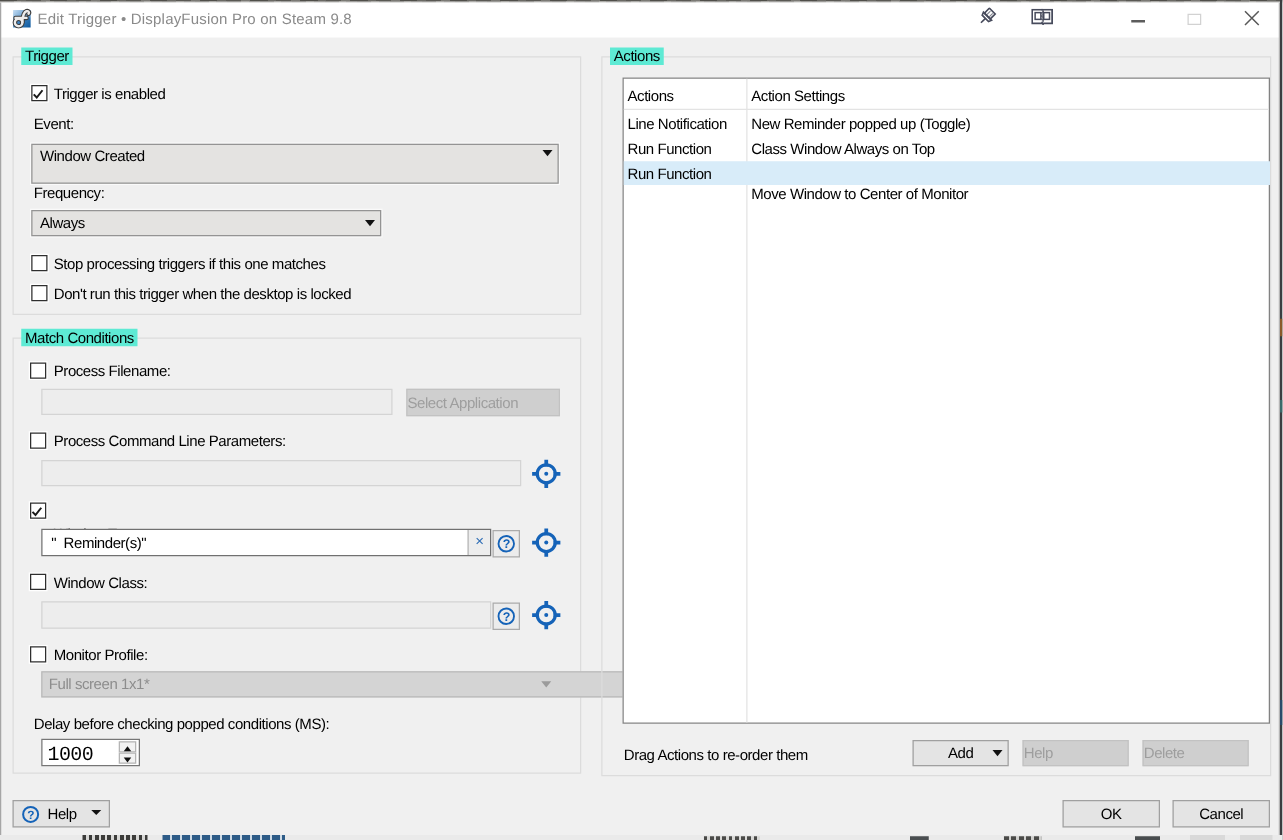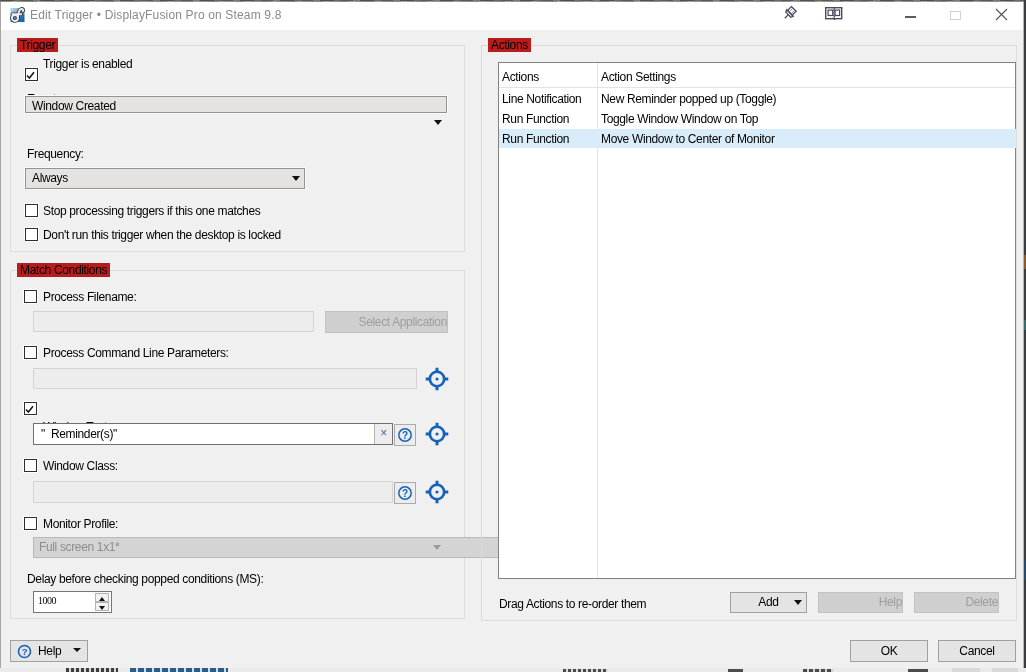--- a/index.html
+++ b/index.html
@@ -1,28 +1,28 @@
 <!DOCTYPE html>
 <html><head><meta charset="utf-8"><style>
 *{margin:0;padding:0;box-sizing:border-box}
 html,body{width:1026px;height:672px;overflow:hidden}
 body{position:relative;background:#f0f0f0;font-family:"Liberation Sans",sans-serif;font-size:12px;color:#000;letter-spacing:-0.35px}
 .abs{position:absolute}
 .grp{position:absolute;border:1px solid #dcdcdc}
-.grp>span{position:absolute;top:-8px;left:6px;background:#b91c1c;padding:0 3px;line-height:14px}
+.grp>span{position:absolute;top:-8px;left:6px;background:#5eead4;padding:0 3px;line-height:14px}
 .cb{position:absolute;width:13px;height:13px;background:#fff;border:1.5px solid #2e2e2e;box-shadow:0 0 0 1px #fff}
 .lbl{position:absolute;line-height:13px;white-space:nowrap}
 .inp{position:absolute;background:#ededed;border:1px solid #d4d4d4}
 .einp{position:absolute;background:#fff;border:1px solid #707070}
 .combo{position:absolute;background:#e4e3e1;border:1px solid #949494;box-shadow:0 0 0 1px #fafafa}
 .combo>span{position:absolute;left:6px;top:3px;line-height:13px}
 .arr{position:absolute;width:0;height:0;border-left:4.5px solid transparent;border-right:4.5px solid transparent;border-top:5px solid #111}
 .dcombo{position:absolute;background:#d4d4d4;border:1px solid #b9b9b9;color:#8d8d8d}
 .btn{position:absolute;background:#e4e4e4;border:1px solid #a0a0a0;text-align:center}
-.dbtn{position:absolute;background:#cfcfcf;border:1px solid #c2c2c2;color:#9e9e9e;text-align:right}
+.dbtn{position:absolute;background:#cfcfcf;border:1px solid #c2c2c2;color:#9e9e9e;text-align:left}
 .qbtn{position:absolute;width:22px;height:22px;background:#ececec;border:1px solid #ababab}
 .row{position:absolute;line-height:20px;white-space:nowrap}
 </style></head><body>
 
 <div class="abs" style="left:0;top:0;width:1026px;height:1px;background:repeating-linear-gradient(90deg,#504f4a 0 14px,#6b6a65 14px 21px,#5a5954 21px 33px,#7b7a75 33px 40px)"></div>
 <div class="abs" style="left:0;top:1px;width:1026px;height:1px;background:repeating-linear-gradient(90deg,#8b8a86 0 11px,#a5a4a0 11px 17px,#949390 17px 26px)"></div>
 
 <div class="abs" style="left:0;top:2px;width:1026px;height:28px;background:#fff"></div>
 <svg class="abs" style="left:9px;top:5px" width="17" height="18" viewBox="0 0 17 18">
  <defs>
@@ -96,23 +96,23 @@
 <div class="abs" style="left:908px;top:669px;width:20px;height:3px;background:#484c4e"></div>
 <div class="abs" style="left:952px;top:668px;width:28px;height:4px;background:#d9d9d9"></div>
 <div class="abs" style="left:992px;top:668px;width:26px;height:4px;background:#d9d9d9"></div>
 
 <div class="grp" style="left:10px;top:45px;width:455px;height:207px">
     <span>Trigger</span>
   </div>
 <div class="cb" style="left:25px;top:68px"><svg width="9" height="9" viewBox="0 0 9 9">
       <path d="M1 4.5 L3.4 7 L8 1.2" fill="none" stroke="#1a1a1a" stroke-width="1.6"></path>
     </svg></div>
-<div class="lbl" style="left:43px;top:58px">Trigger is enabled</div>
+<div class="lbl" style="left:43px;top:69px">Trigger is enabled</div>
 <div class="lbl" style="left:27px;top:93px">Event:</div>
-<div class="combo" style="left:25px;top:96px;width:422px;height:17px">
+<div class="combo" style="left:25px;top:115px;width:422px;height:32px">
     <span>Window Created</span>
   </div>
 <div class="arr" style="left:434px;top:120px"></div>
 <div class="lbl" style="left:27px;top:148px">Frequency:</div>
 <div class="combo" style="left:25px;top:168px;width:280px;height:21px">
     <span>Always</span>
   </div>
 <div class="arr" style="left:292px;top:176px"></div>
 <div class="cb" style="left:25px;top:204px"></div>
 <div class="lbl" style="left:43px;top:205px">Stop processing triggers if this one matches</div>
@@ -164,44 +164,44 @@
     <circle cx="12" cy="12" r="1.6" fill="#1563b8"></circle>
   </svg>
 <div class="cb" style="left:24px;top:517px"></div>
 <div class="lbl" style="left:43px;top:518px">Monitor Profile:</div>
 <div class="dcombo" style="left:33px;top:537px;width:486px;height:21px">
     <span style="position:absolute;left:5px;top:3px;line-height:13px">Full screen 1x1*</span>
   </div>
 <div class="arr" style="left:433px;top:545px;border-top-color:#9b9b9b"></div>
 <div class="lbl" style="left:27px;top:573px">Delay before checking popped conditions (MS):</div>
 <div class="abs" style="left:33px;top:591px;width:79px;height:22px;background:#fff;border:1px solid #767676">
- <span style="position:absolute;left:4px;top:3px;font-family:Liberation Serif, serif;font-size:10px;letter-spacing:-0.5px">1000</span>
+ <span style="position:absolute;left:4px;top:3px;font-family:Liberation Mono, monospace;font-size:16px;letter-spacing:-0.5px">1000</span>
  <div style="position:absolute;right:2px;top:1px;width:14px;height:9px;background:#f2f2f2;border:1px solid #b4b4b4">
       <div style="position:absolute;left:3px;top:2.5px;width:0;height:0;border-left:3.5px solid transparent;border-right:3.5px solid transparent;border-bottom:4px solid #111"></div>
     </div>
  <div style="position:absolute;right:2px;top:10px;width:14px;height:9px;background:#f2f2f2;border:1px solid #b4b4b4">
       <div style="position:absolute;left:3px;top:2.5px;width:0;height:0;border-left:3.5px solid transparent;border-right:3.5px solid transparent;border-top:4px solid #111"></div>
     </div>
 </div>
 
 <div class="grp" style="left:481px;top:45px;width:536px;height:576px">
     <span>Actions</span>
   </div>
 <div class="abs" style="left:498px;top:62px;width:518px;height:517px;background:#fff;border:1px solid #828282"></div>
 <div class="abs" style="left:597px;top:63px;width:1px;height:515px;background:#e3e3e3"></div>
 <div class="abs" style="left:499px;top:87px;width:516px;height:1px;background:#e3e3e3"></div>
 <div class="abs" style="left:499px;top:129px;width:517px;height:19px;background:#d8ecf9"></div>
 <div class="row" style="left:502px;top:67px">Actions</div>
 <div class="row" style="left:601px;top:67px">Action Settings</div>
 <div class="row" style="left:502px;top:89px">Line Notification</div>
 <div class="row" style="left:601px;top:89px">New Reminder popped up (Toggle)</div>
 <div class="row" style="left:502px;top:109px">Run Function</div>
-<div class="row" style="left:601px;top:109px">Toggle Window Window on Top</div>
+<div class="row" style="left:601px;top:109px">Class Window Always on Top</div>
 <div class="row" style="left:502px;top:129px">Run Function</div>
-<div class="row" style="left:601px;top:129px">Move Window to Center of Monitor</div>
+<div class="row" style="left:601px;top:145px">Move Window to Center of Monitor</div>
 <div class="lbl" style="left:499px;top:598px">Drag Actions to re-order them</div>
 <div class="btn" style="left:730px;top:592px;width:77px;height:21px;line-height:19px">Add</div>
 <div class="arr" style="left:794px;top:600px"></div>
 <div class="dbtn" style="left:818px;top:592px;width:85px;height:21px;line-height:19px">Help</div>
 <div class="dbtn" style="left:914px;top:592px;width:85px;height:21px;line-height:19px">Delete</div>
 
 <div class="btn" style="left:10px;top:640px;width:78px;height:22px"></div>
 <svg class="abs" style="left:17px;top:643.5px" width="15" height="15" viewBox="0 0 15 15">
     <circle cx="7.5" cy="7.5" r="6" fill="none" stroke="#1563b8" stroke-width="1.6"></circle>
     <text x="7.5" y="11" text-anchor="middle" font-family="Liberation Sans" font-size="9.5" font-weight="bold" fill="#1563b8">?</text>

